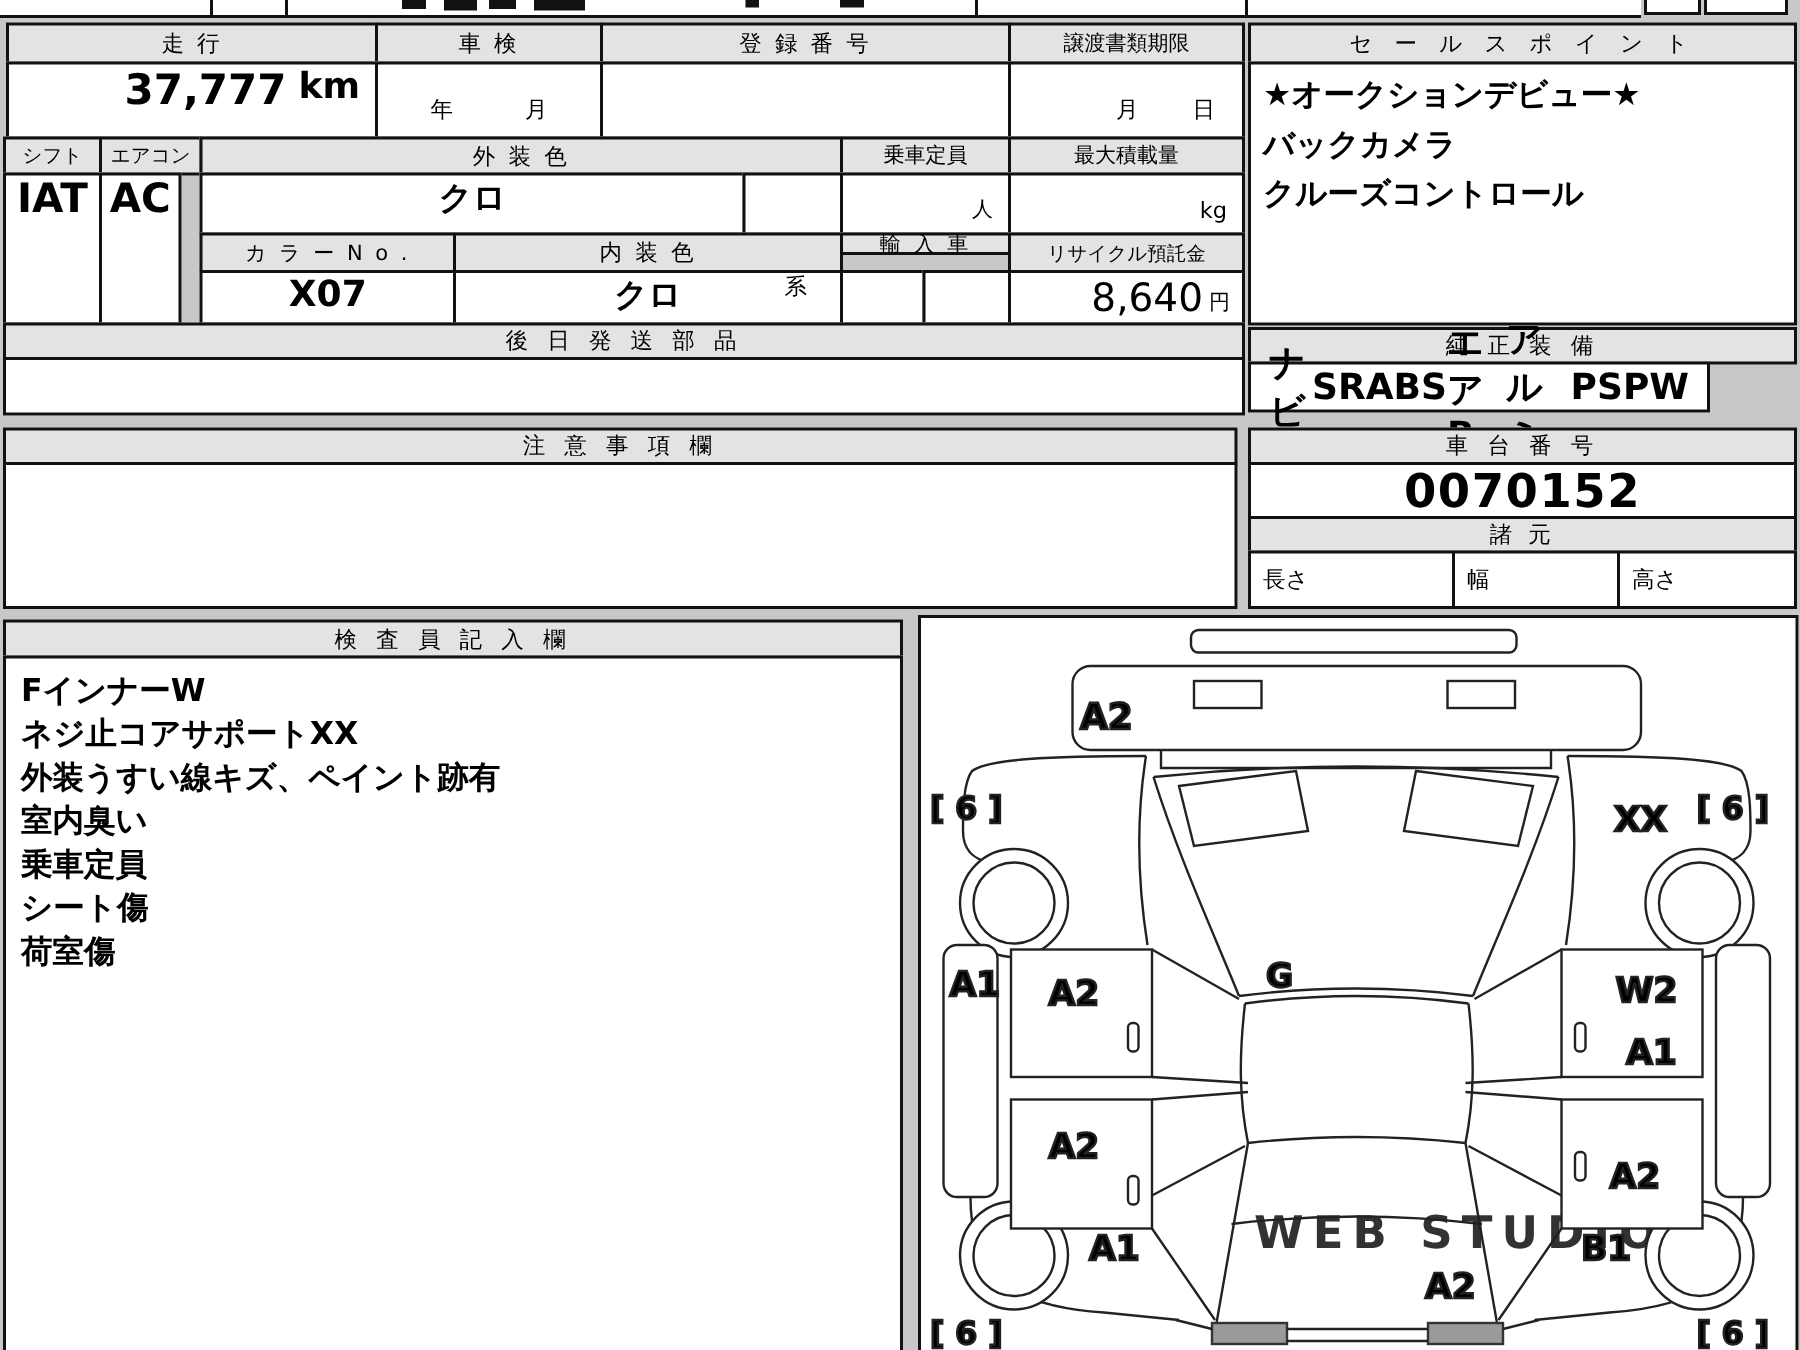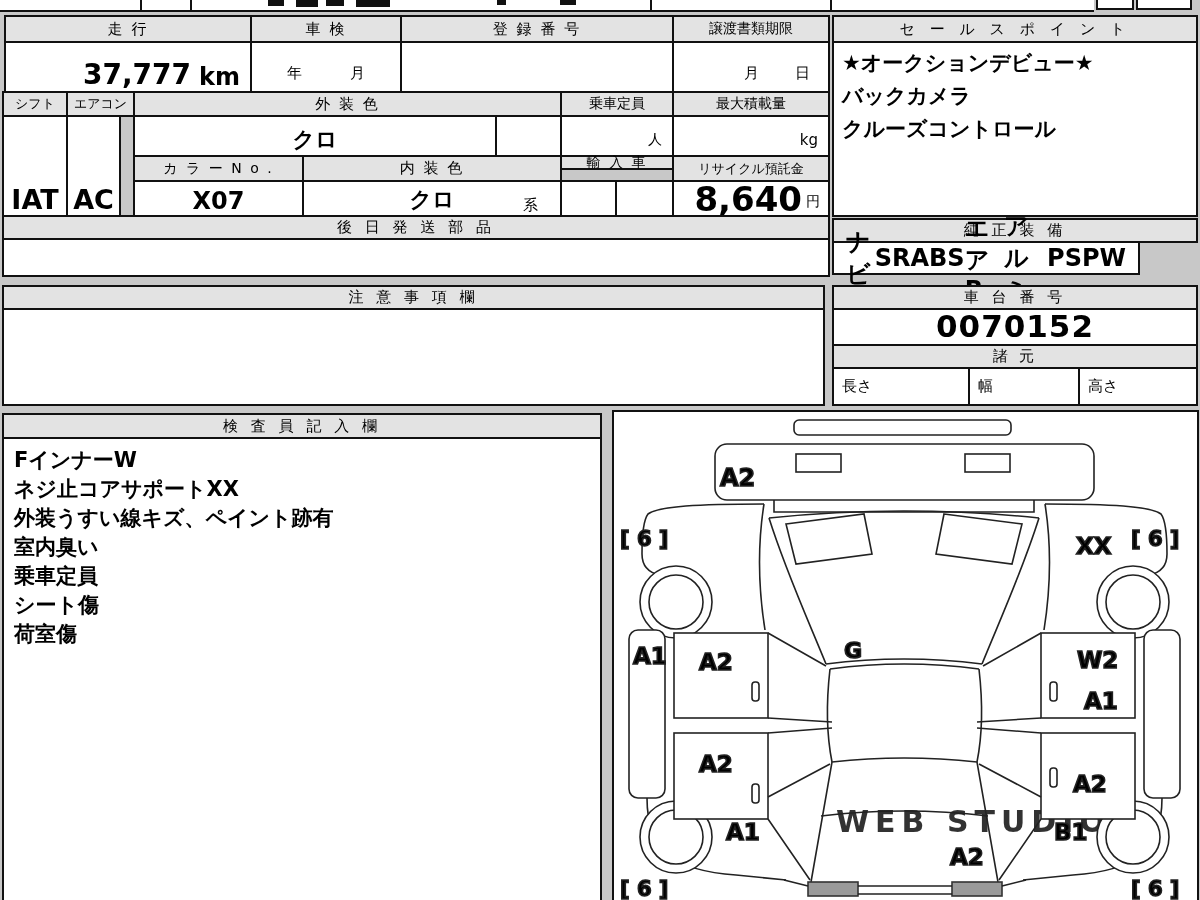--- a/index.html
+++ b/index.html
@@ -1,21 +1,21 @@
 <!DOCTYPE html>
 <html><head>
 <meta charset="utf-8">
 <style>
   html,body{margin:0;padding:0}
   .sheet{position:relative;width:1200px;height:900px;background:#c8c8c8;overflow:hidden;
          font-family:"DejaVu Sans","Liberation Sans",sans-serif;color:#000}
   .c{position:absolute;box-sizing:border-box;background:#fff;border:2px solid #111}
   .h{background:#e3e3e3;display:flex;align-items:center;justify-content:center;
      font-size:15px;letter-spacing:2px;white-space:pre}
-  .v{display:flex;align-items:flex-end;justify-content:center;font-weight:bold}
+  .v{display:flex;align-items:flex-start;justify-content:center;font-weight:bold}
   .frag{position:absolute;background:#111}
   .vline{position:absolute;top:0;width:2px;height:10px;background:#111}
   svg text{font-family:"DejaVu Sans","Liberation Sans",sans-serif;font-weight:bold;fill:#000}
 </style>
 </head>
 <body>
 
 <div class="sheet">
 
   <div>
@@ -76,21 +76,21 @@
   <div class="c h" style="left:672px;top:155px;width:158px;height:27px;font-size:13px;letter-spacing:0">リサイクル預託金</div>
 
   <div class="c v" style="left:133px;top:180px;width:171px;height:37px;font-size:24px">X07</div>
   <div class="c v" style="left:302px;top:180px;width:260px;height:37px;font-size:22px">
     <span>クロ</span>
     <span style="position:absolute;right:22px;font-size:15px;font-weight:normal">系</span>
   </div>
   <div class="c" style="left:560px;top:180px;width:57px;height:37px"></div>
   <div class="c" style="left:615px;top:180px;width:59px;height:37px"></div>
   <div class="c" style="left:672px;top:180px;width:158px;height:37px;display:flex;align-items:center;justify-content:flex-end;padding-right:8px">
-    <span style="font-size:34px;font-weight:bold">8,640</span>
+    <span style="font-size:26px;font-weight:normal">8,640</span>
     <span style="font-size:14px;margin:6px 0 0 4px">円</span>
   </div>
 
   <div class="c h" style="left:2px;top:215px;width:828px;height:25px;letter-spacing:4px">後 日 発 送 部 品</div>
   <div class="c" style="left:2px;top:238px;width:828px;height:39px"></div>
 
   <div class="c h" style="left:832px;top:15px;width:366px;height:28px;letter-spacing:5px">セ ー ル ス ポ イ ン ト</div>
   <div class="c" style="left:832px;top:41px;width:366px;height:176px;padding:4px 8px;font-weight:bold;font-size:21px;line-height:33px">
     <div>★オークションデビュー★</div>
     <div>バックカメラ</div>

